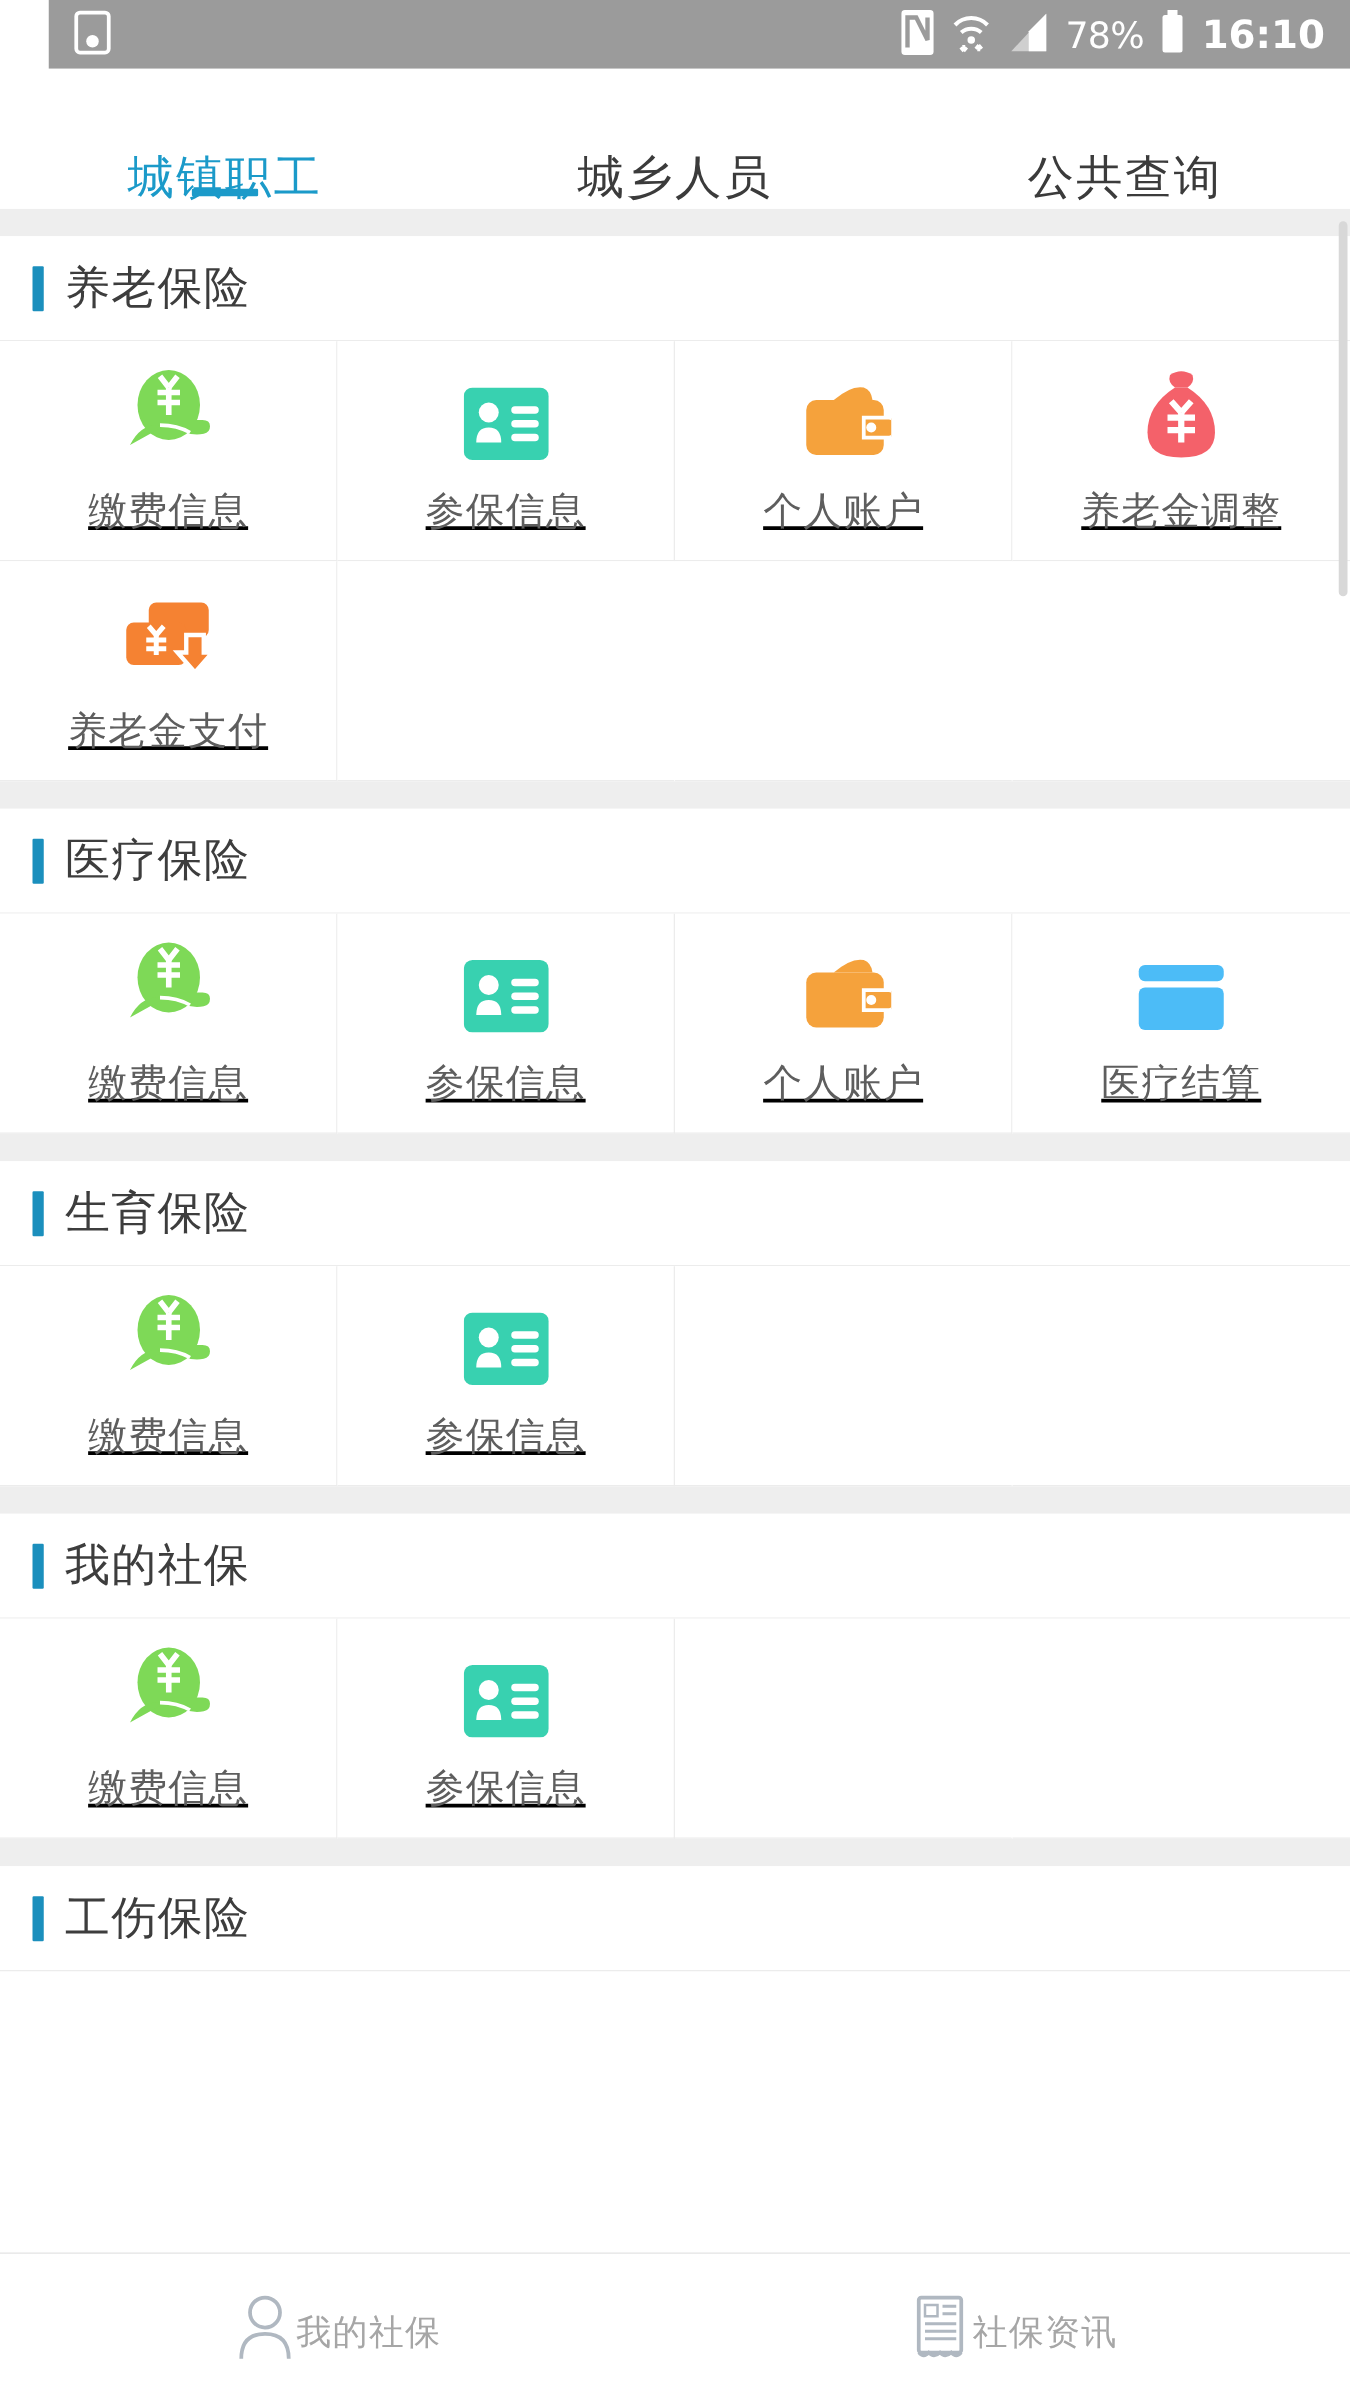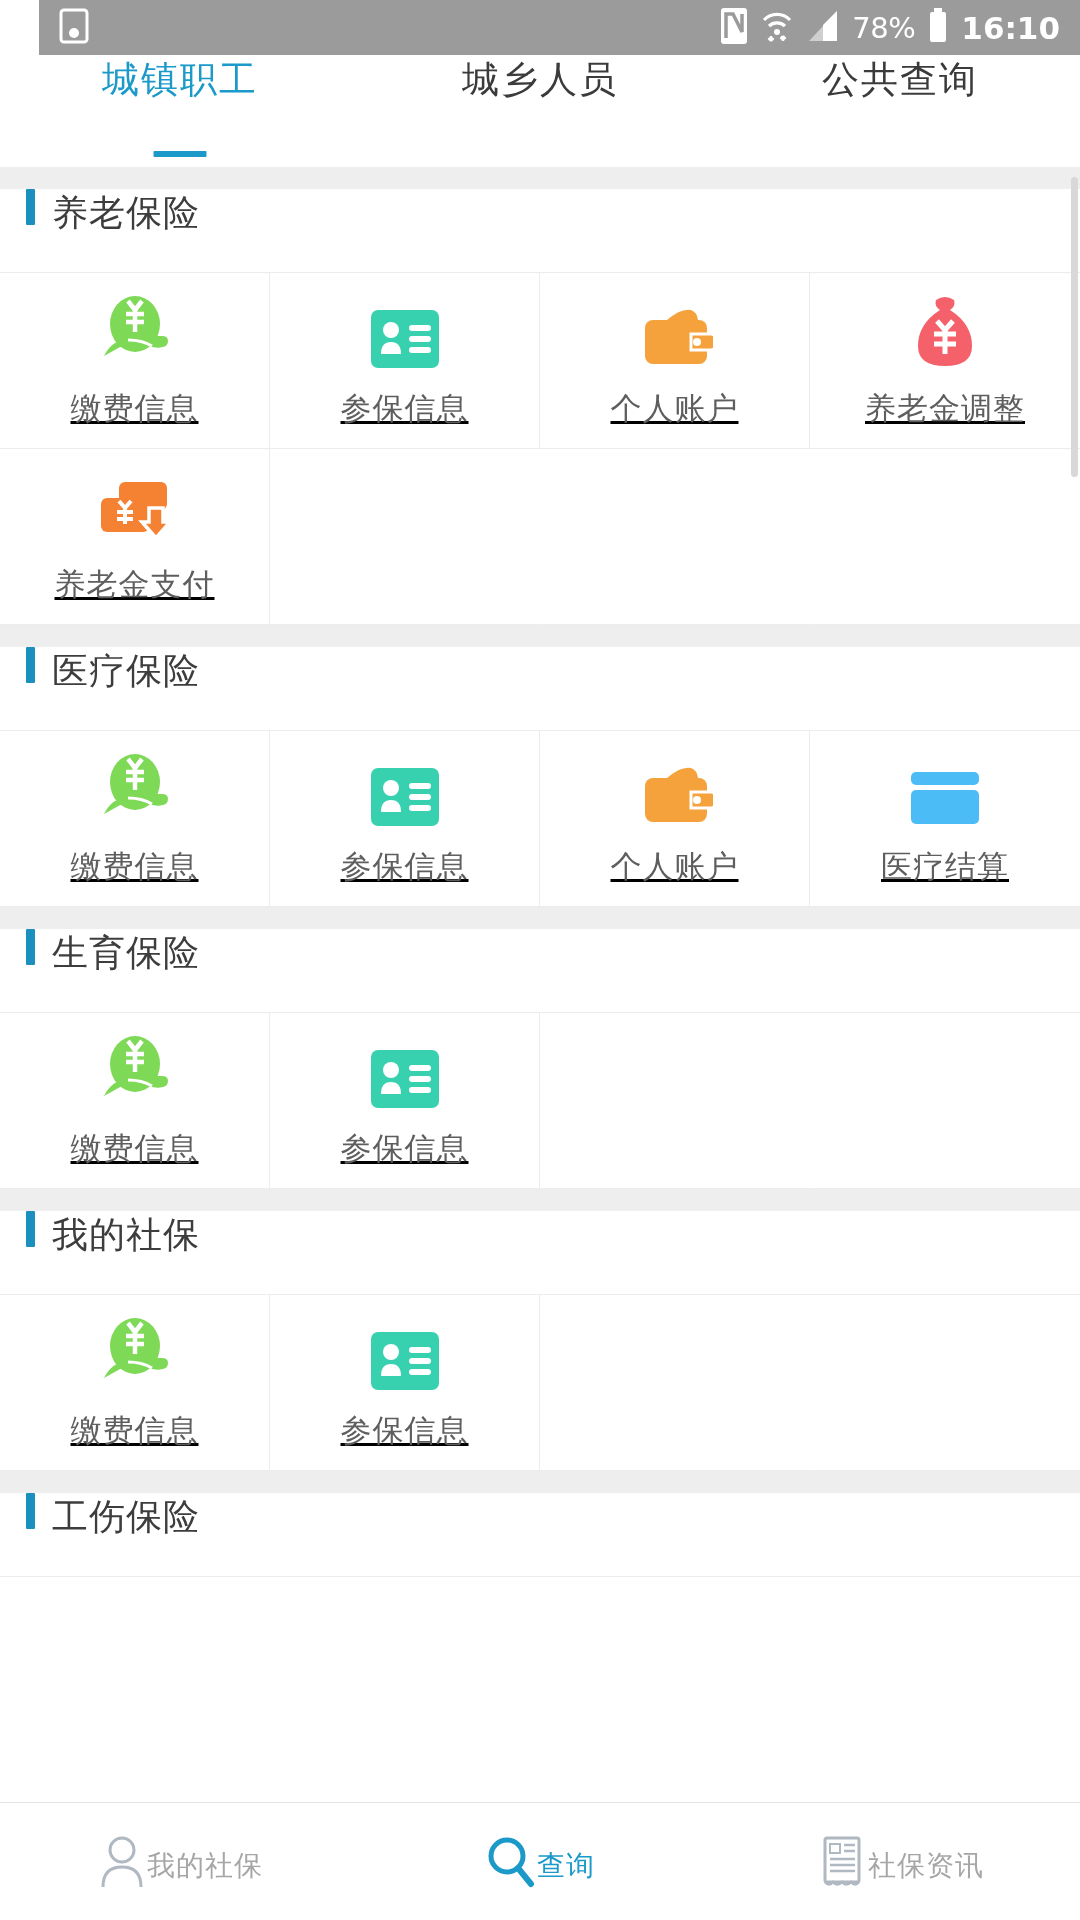--- a/index.html
+++ b/index.html
@@ -24,40 +24,40 @@
   .sb-clock{ font-size:31px; font-weight:700; letter-spacing:0px; }
 
   
   .tabbar{
     height:112px; background:#ffffff;
     display:flex; align-items:center;
     position:relative;
   }
   .tab{
     flex:1; text-align:center; position:relative;
-    height:100%; display:flex; align-items:flex-start; justify-content:center;
+    height:100%; display:flex; align-items:flex-end; justify-content:center;
     font-size:37px; color:#3b3b3b; letter-spacing:2px;
   }
   .tab.active{ color:#1b9ac9; }
   .tab .underline{
     position:absolute; bottom:10px; left:50%; transform:translateX(-50%);
     width:53px; height:6px; background:#1b9ac9; border-radius:1px;
     display:none;
   }
   .tab.active .underline{ display:block; }
 
   
   .content{
     position:absolute; top:167px; bottom:118px; left:0; right:0;
     background:#ffffff; overflow:hidden;
   }
   .gap{ height:22px; background:#eeeeee; }
 
   .section-head{
-    height:84px; display:flex; align-items:flex-start;
+    height:84px; display:flex; align-items:center;
     padding-left:26px; background:#ffffff;
     border-bottom:1px solid #ececec;
   }
   .sec-bar{
     width:9px; height:36px; background:#1b8fbd; border-radius:1px;
     margin-right:17px;
   }
   .sec-title{ font-size:36px; color:#3d3d3d; letter-spacing:1px; }
 
   .grid{ display:flex; flex-wrap:wrap; background:#ffffff; }
@@ -368,29 +368,20 @@
 <div class="bottomnav">
   <div class="nav">
     <span class="nic">
       <svg width="50" height="54" viewBox="0 0 50 54">
         <circle cx="25" cy="15" r="12" fill="none" stroke="#b0b8c1" stroke-width="3"></circle>
         <path d="M6 52 q0 -20 19 -20 q19 0 19 20" fill="none" stroke="#b0b8c1" stroke-width="3"></path>
       </svg>
     </span>
     <span class="nlbl">我的社保</span>
   </div>
-  <div class="nav active">
-    <span class="nic">
-      <svg width="52" height="54" viewBox="0 0 52 54">
-        <circle cx="22" cy="21" r="16" fill="none" stroke="#1b9ac9" stroke-width="5"></circle>
-        <path d="M33 33 L46 49" stroke="#1b9ac9" stroke-width="6" stroke-linecap="round"></path>
-      </svg>
-    </span>
-    <span class="nlbl">查询</span>
-  </div>
   <div class="nav">
     <span class="nic">
       <svg width="52" height="54" viewBox="0 0 52 54">
         <rect x="9" y="3" width="34" height="44" rx="2" fill="none" stroke="#b0b8c1" stroke-width="3"></rect>
         <rect x="14" y="9" width="10" height="9" fill="none" stroke="#b0b8c1" stroke-width="2"></rect>
         <path d="M28 10 h11 M28 16 h11 M14 24 h25 M14 30 h25 M14 36 h25" stroke="#b0b8c1" stroke-width="2.4"></path>
         <path d="M9 47 q4 5 8 0 q4 5 9 0 q4 5 9 0 q4 5 8 0" fill="none" stroke="#b0b8c1" stroke-width="2.6"></path>
       </svg>
     </span>
     <span class="nlbl">社保资讯</span>

